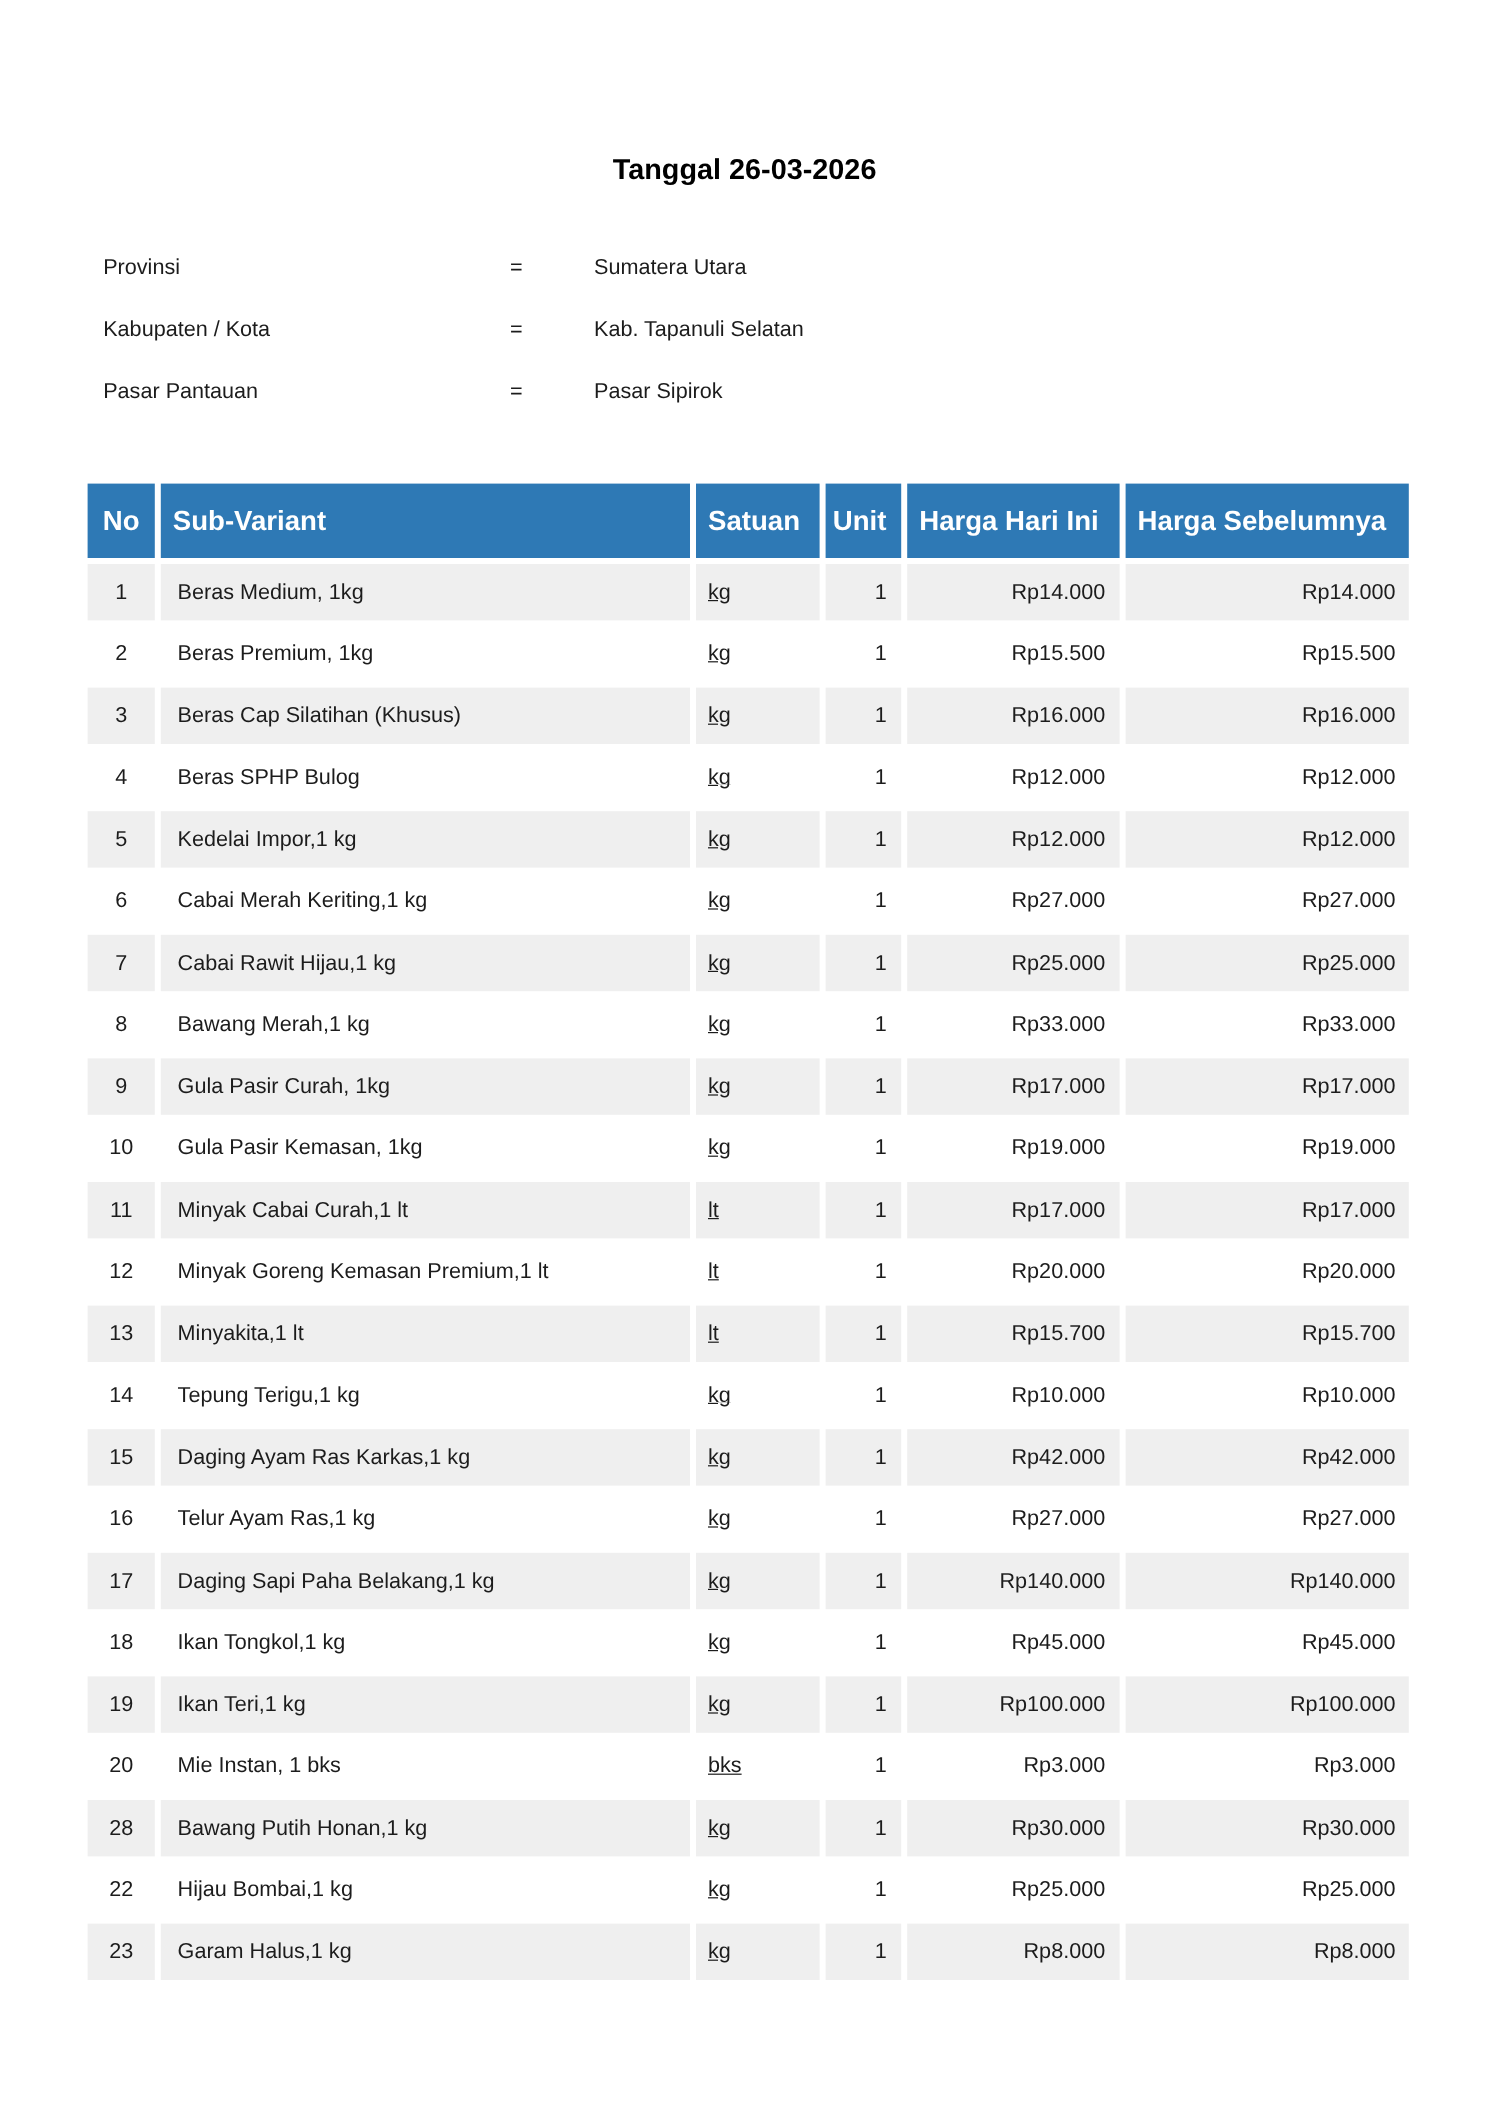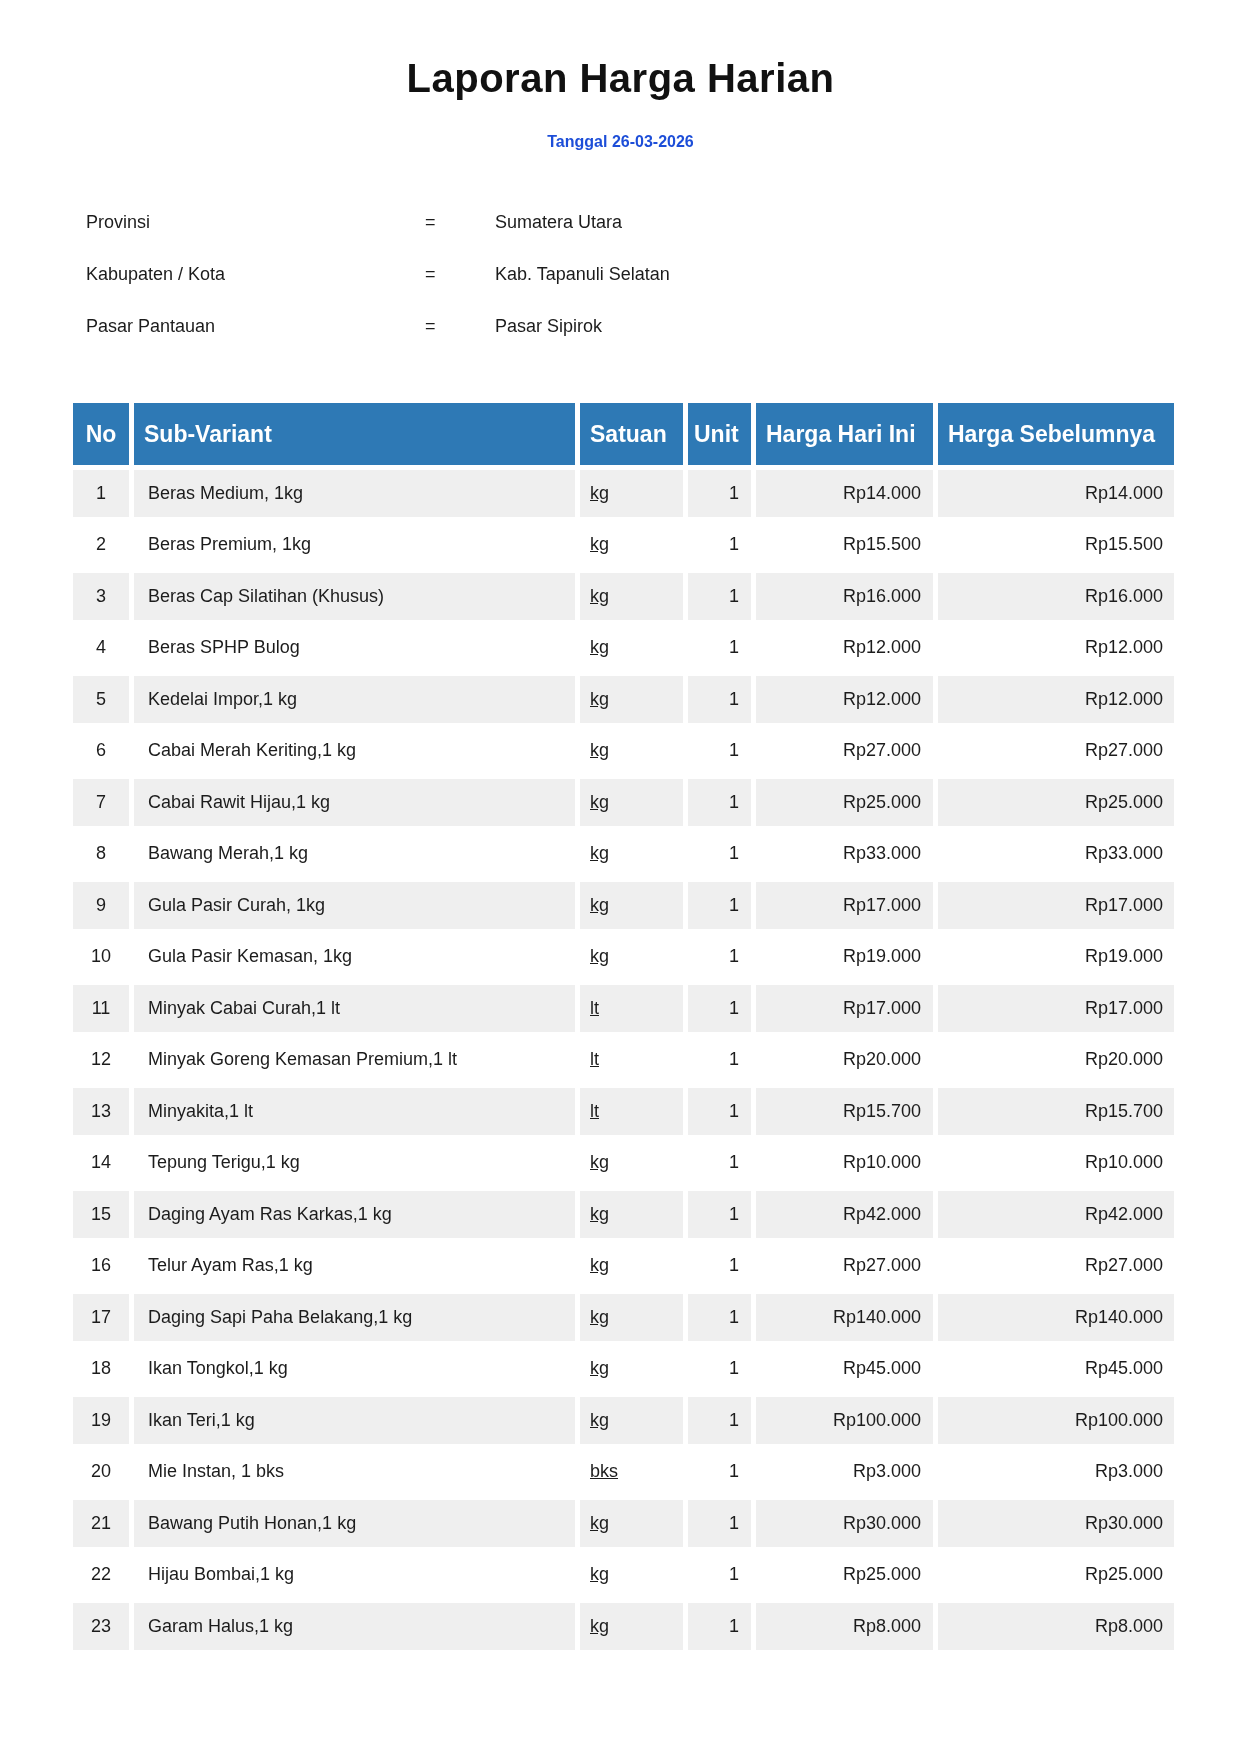--- a/index.html
+++ b/index.html
@@ -2,21 +2,21 @@
 <html style="--header-bg: #2E79B5; --header-text: #FFFFFF; --row-alt-bg: #EFEFEF;"><head>
 <meta charset="utf-8">
 <style>
   html,body{margin:0;padding:0;background:#ffffff;}
   body{font-family:"Liberation Sans","DejaVu Sans",sans-serif;color:#1c1c1c;}
   .page{position:relative;width:1241px;height:1755px;background:#ffffff;overflow:hidden;}
 
   .title{position:absolute;top:50px;left:0;width:100%;margin:0;text-align:center;
          font-size:40px;line-height:56px;font-weight:bold;color:#111111;letter-spacing:0.5px;}
   .subtitle{position:absolute;top:128px;left:0;width:100%;text-align:center;
-         font-size:16px;line-height:28px;font-weight:bold;color:#1d4ed8;}
+         font-size:24px;line-height:28px;font-weight:bold;color:#000000;}
 
   .meta{position:absolute;top:196px;left:86px;width:800px;}
   .meta-row{display:flex;height:52px;align-items:center;font-size:18px;}
   .meta-label{width:339px;flex:0 0 339px;}
   .meta-eq{width:70px;flex:0 0 70px;}
   .meta-value{flex:1 1 auto;}
 
   table.price{position:absolute;top:398px;left:68px;width:1111px;
          border-collapse:separate;border-spacing:5px;table-layout:fixed;font-size:18px;}
   col.c-no{width:56px;}  col.c-sub{width:441px;} col.c-sat{width:103px;}
@@ -36,21 +36,20 @@
   td.c-sat{padding-left:10px;text-decoration:underline;}
   td.c-unit{text-align:right;padding-right:12px;}
   td.c-hhi{text-align:right;padding-right:12px;}
   td.c-hs{text-align:right;padding-right:11px;}
 </style>
 </head>
 <body>
 
 <div class="page">
 
-  <h1 class="title">Laporan Harga Harian</h1>
   <div class="subtitle">Tanggal 26-03-2026</div>
 
   <div class="meta">
     <div class="meta-row">
       <span class="meta-label">Provinsi</span>
       <span class="meta-eq">=</span>
       <span class="meta-value">Sumatera Utara</span>
     </div>
     <div class="meta-row">
       <span class="meta-label">Kabupaten / Kota</span>
@@ -258,21 +257,21 @@
   <tr>
     <td class="c-no">20</td>
     <td class="c-sub">Mie Instan, 1 bks</td>
     <td class="c-sat">bks</td>
     <td class="c-unit">1</td>
     <td class="c-hhi">Rp3.000</td>
     <td class="c-hs">Rp3.000</td>
   </tr>
 
   <tr>
-    <td class="c-no">21</td>
+    <td class="c-no">28</td>
     <td class="c-sub">Bawang Putih Honan,1 kg</td>
     <td class="c-sat">kg</td>
     <td class="c-unit">1</td>
     <td class="c-hhi">Rp30.000</td>
     <td class="c-hs">Rp30.000</td>
   </tr>
 
   <tr>
     <td class="c-no">22</td>
     <td class="c-sub">Hijau Bombai,1 kg</td>

